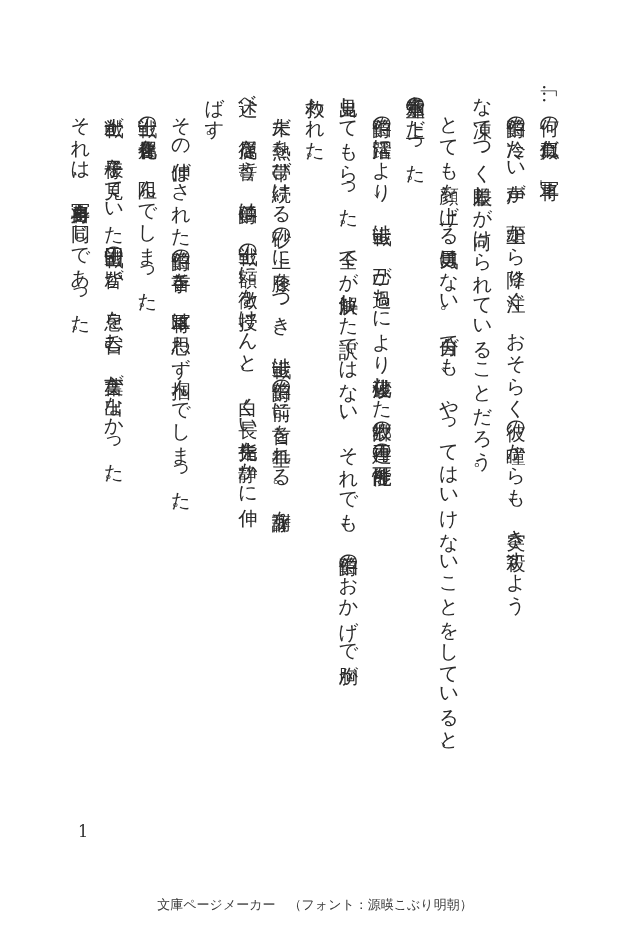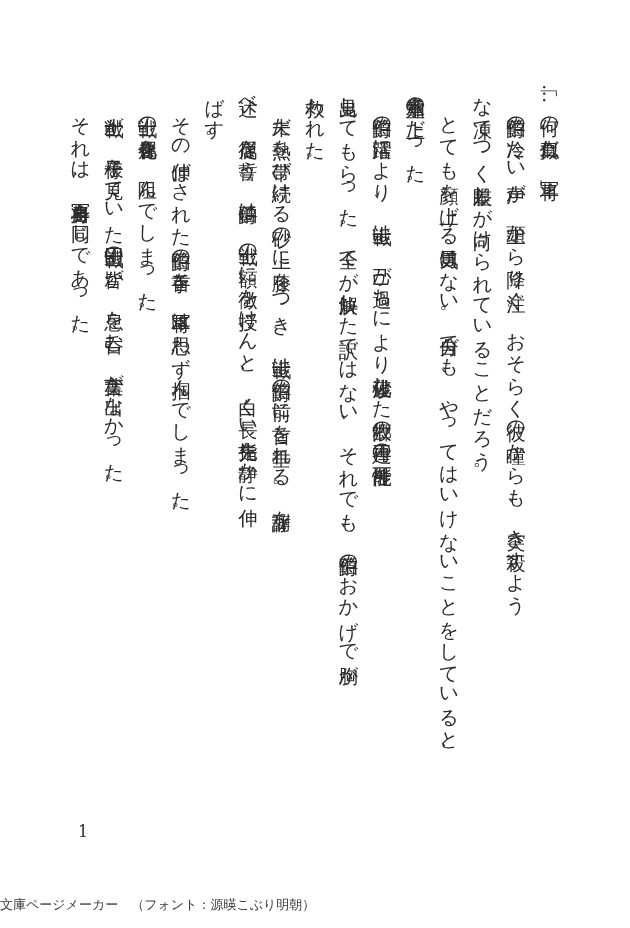--- a/index.html
+++ b/index.html
@@ -40,20 +40,21 @@
     top: 824px;
     font-size: 16px;
     line-height: 1;
     color: #2b2b2b;
   }
   .footer-credit {
     position: absolute;
     left: 0;
     right: 0;
     top: 897px;
+    text-align: center;
     font-size: 13px;
     line-height: 1.2;
     color: #3a3a3a;
   }
 </style>
 </head>
 <body>
 
 <div class="page">
 

